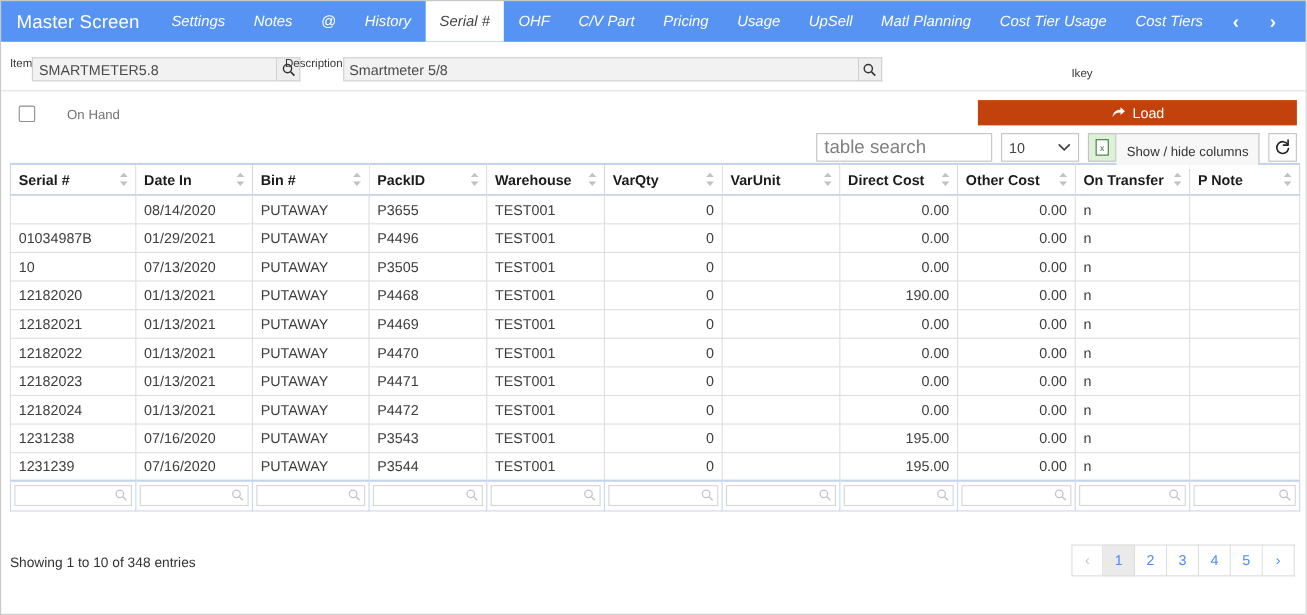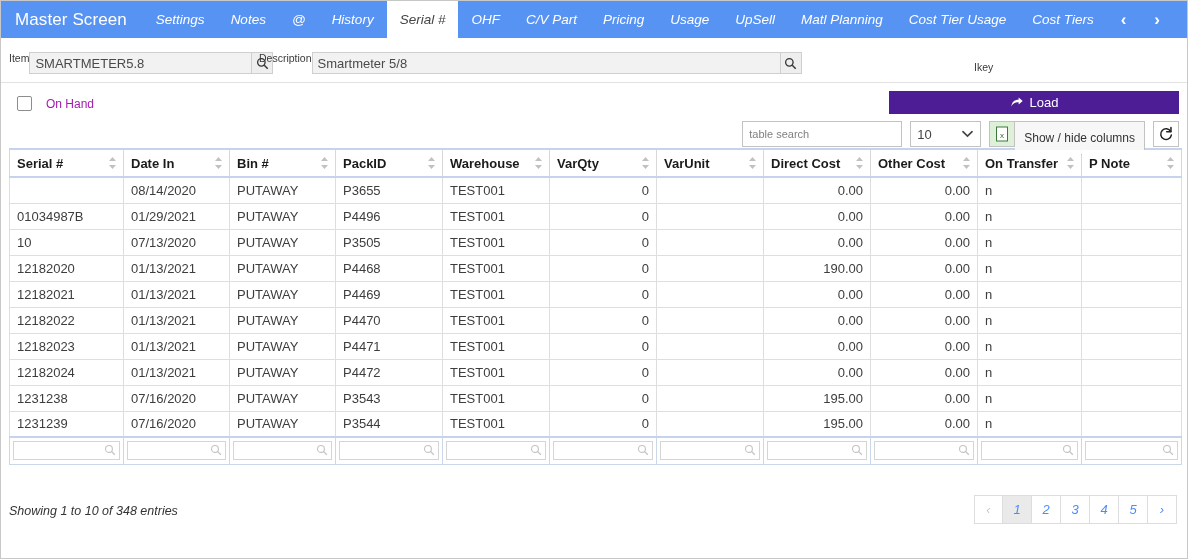--- a/index.html
+++ b/index.html
@@ -115,44 +115,44 @@
   }
   .chk {
     width: 15px; height: 15px;
     border: 1px solid #8d8d8d;
     border-radius: 2px;
     background: #fff;
     cursor: pointer;
   }
   .onhand-label {
     font-size: 12px;
-    color: #a21caf;
-    margin-left: 14px;
+    color: #737373;
+    margin-left: 29px;
   }
   .loadbtn {
     position: absolute;
     right: 8px; top: 8px;
     width: 290px; height: 23px;
-    background: #4c1d95;
+    background: #c2410c;
     color: #fff;
     font-size: 13px;
     display: flex; align-items: center; justify-content: center;
     gap: 6px;
     cursor: pointer;
   }
   .tablectl {
     position: absolute;
     right: 8px; top: 38px;
     display: flex; align-items: stretch;
     gap: 8px;
   }
   .tsearch {
     width: 160px; height: 26px;
     border: 1px solid #c2c2c2;
-    font-size: 11px;
+    font-size: 17px;
     padding: 0 6px;
     color: #555;
     font-family: "Liberation Sans", sans-serif;
     outline: none;
   }
   .tsearch::placeholder { color: #808080; }
   .lenwrap {
     position: relative;
     height: 26px;
   }
@@ -266,21 +266,20 @@
     position: absolute; right: 3px; top: 2px;
     opacity: .35;
     pointer-events: none;
   }
 
   
   .footer {
     flex: 1 1 auto;
     position: relative;
     padding: 0 8px;
-    font-style: italic;
   }
   .showing {
     position: absolute;
     left: 8px; top: 39px;
     font-size: 12.5px;
     color: #333;
   }
   .pager {
     position: absolute;
     right: 10px; top: 30px;

